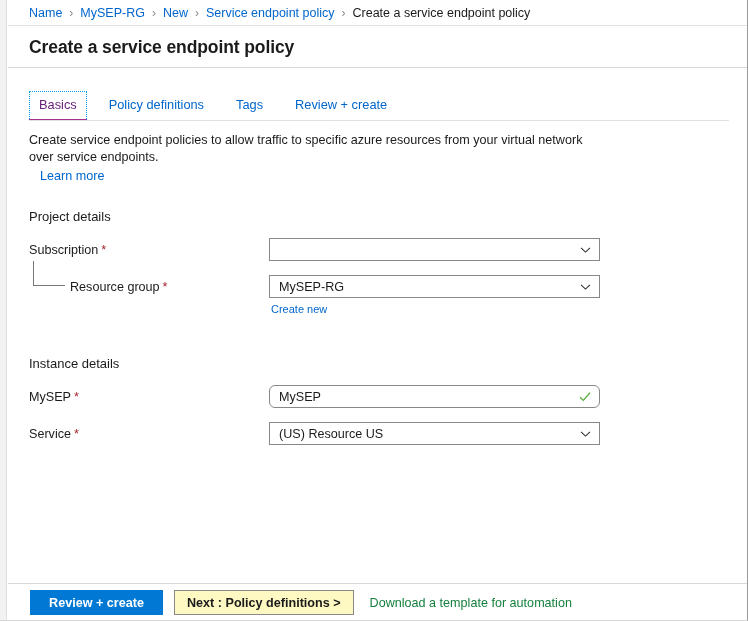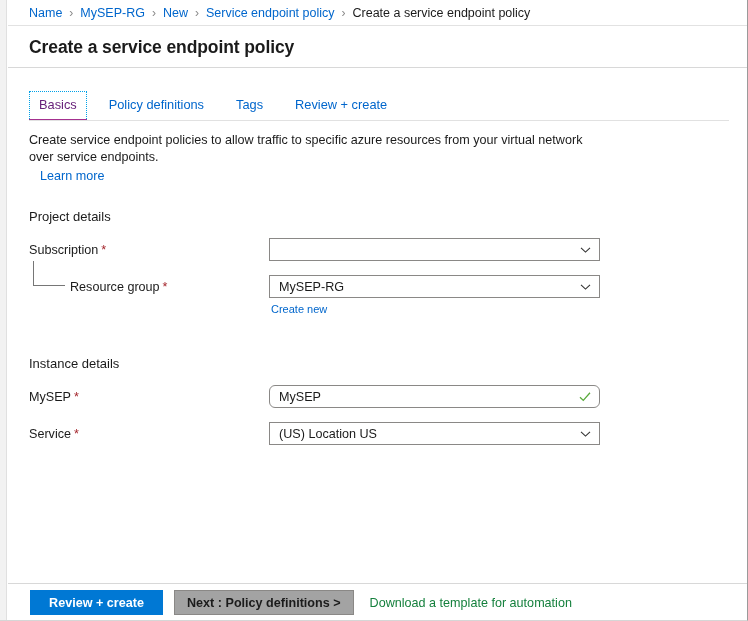--- a/index.html
+++ b/index.html
@@ -228,21 +228,21 @@
     border: none;
     font-size: 12.6px;
     font-weight: bold;
     font-family: "Liberation Sans", sans-serif;
     cursor: pointer;
     padding: 0 14px;
   }
   .btn-secondary {
     height: 25px;
     min-width: 163px;
-    background: #a3a3a3;
+    background: #fef9c3;
     color: #1b1b1b;
     border: 1px solid #8a8886;
     font-size: 12.6px;
     font-weight: bold;
     font-family: "Liberation Sans", sans-serif;
     cursor: pointer;
     margin-left: 11px;
     padding: 0 12px;
   }
   .footer-link {
@@ -354,21 +354,21 @@
       </div>
     </div>
 
     
     <div class="form-row">
       <div class="field-label">
         <span>Service</span>
         <span class="req">*</span>
       </div>
       <div class="control">
-        <span class="value">(US) Location US</span>
+        <span class="value">(US) Resource US</span>
         <span class="chev">
           <svg width="11" height="11" viewBox="0 0 11 11">
               <path d="M1 3.3 L5.5 7.6 L10 3.3" fill="none" stroke="#333333" stroke-width="1.1"></path>
             </svg>
         </span>
       </div>
     </div>
 
   </div>
 

